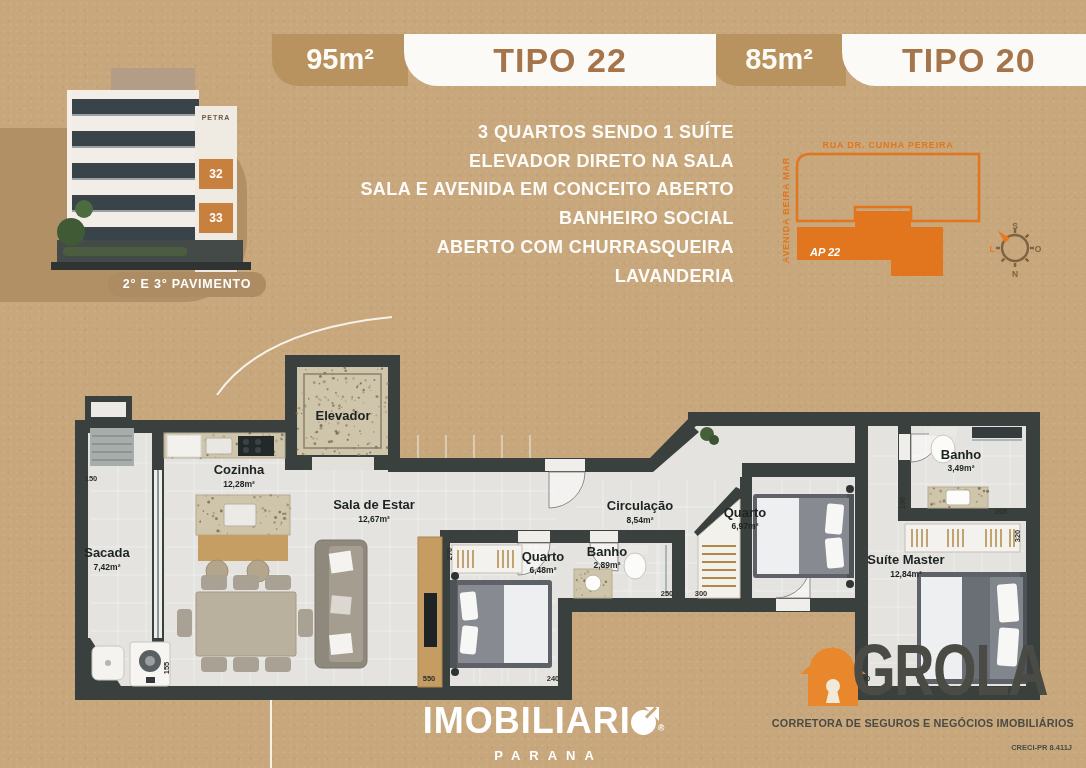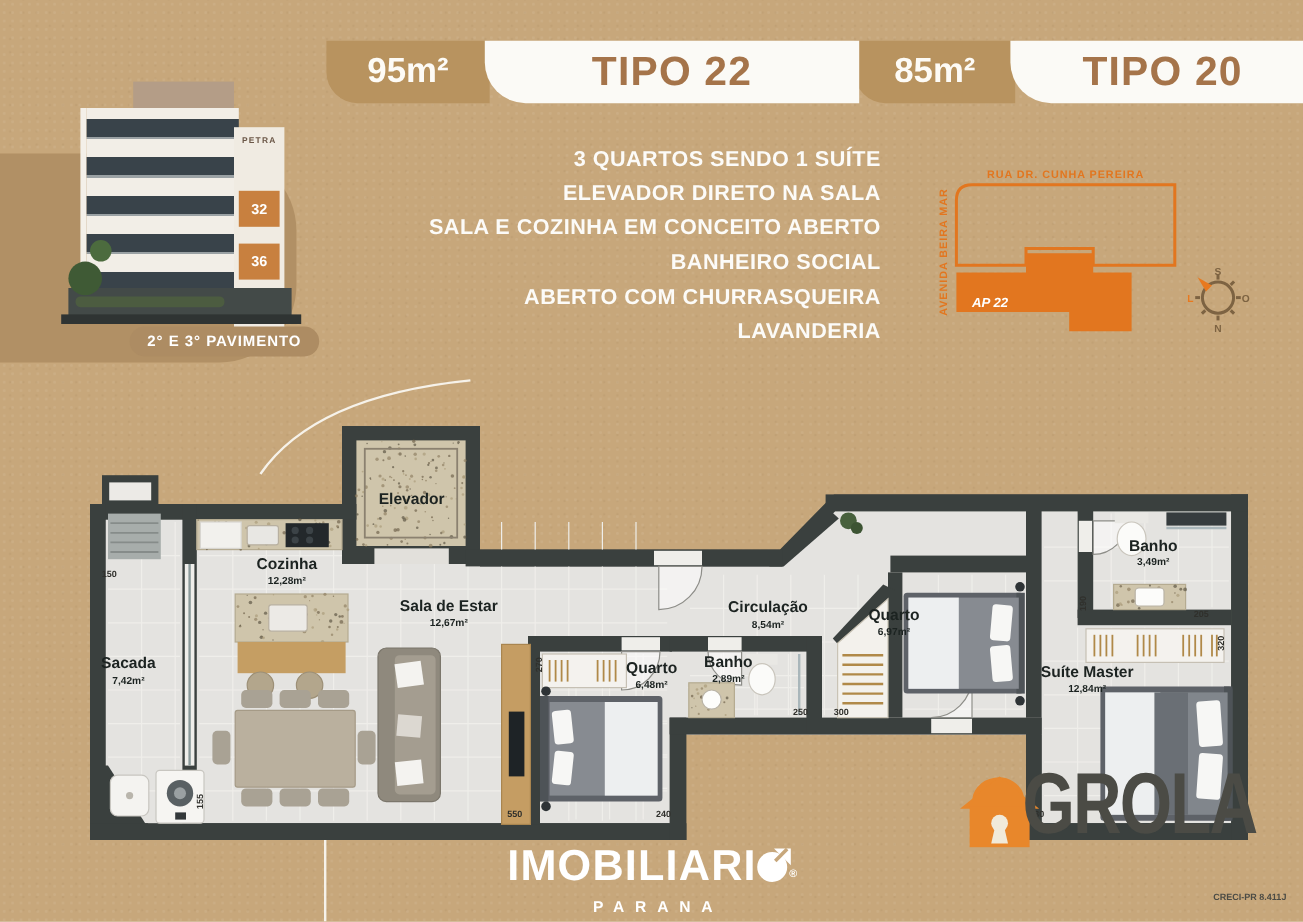--- a/index.html
+++ b/index.html
@@ -77,34 +77,34 @@
   <div id="chip2" class="abs chip">85m²</div>
   <div id="panel2" class="abs tipo-panel">TIPO 20</div>
 
   <div id="bld-panel" class="abs"></div>
   <div id="building" class="abs">
     <div id="bld-back"></div>
     <div id="bld-main"></div>
     <div id="bld-tower">
       <div id="bld-sign">PETRA</div>
       <div id="of32" class="orange-floor">32</div>
-      <div id="of22" class="orange-floor">36</div>
+      <div id="of22" class="orange-floor">33</div>
     </div>
     <div id="bld-base"></div>
     <div id="bld-green"></div>
     <div id="palm1" class="palm"></div>
     <div id="palm2" class="palm"></div>
     <div id="bld-ground"></div>
   </div>
   <div id="pav-badge" class="abs">2° E 3° PAVIMENTO</div>
 
   <div id="features" class="abs">
     <div>3 QUARTOS SENDO 1 SUÍTE</div>
     <div>ELEVADOR DIRETO NA SALA</div>
-    <div>SALA E COZINHA EM CONCEITO ABERTO</div>
+    <div>SALA E AVENIDA EM CONCEITO ABERTO</div>
     <div>BANHEIRO SOCIAL</div>
     <div>ABERTO COM CHURRASQUEIRA</div>
     <div>LAVANDERIA</div>
   </div>
 
   <svg id="plansvg" class="abs" width="1086" height="768" viewBox="0 0 1086 768">
 
     <g>
       <text class="street" x="888" y="148">RUA DR. CUNHA PEREIRA</text>
       <text class="street" transform="rotate(-90 789 210)" x="789" y="210">AVENIDA BEIRA MAR</text>
@@ -771,15 +771,16 @@
       <polygon points="29,58 37,58 40,71 26,71" fill="#f1ead9"></polygon>
     </g>
   </svg>
 
   <div id="brand" class="abs">
     <div id="brand-line"><span>IMOBILIARI</span><span class="o-icon"><span class="o-disc"></span><span class="o-flag"></span><span class="o-cut"></span></span><span class="reg">®</span></div>
     <div id="brand-sub">PARANA</div>
   </div>
 
   <div id="grola-text" class="abs">GROLA</div>
+  <div id="grola-sub" class="abs">CORRETORA DE SEGUROS E NEGÓCIOS IMOBILIÁRIOS</div>
   <div id="grola-creci" class="abs">CRECI-PR 8.411J</div>
 
 </div>
 
 </body></html>

